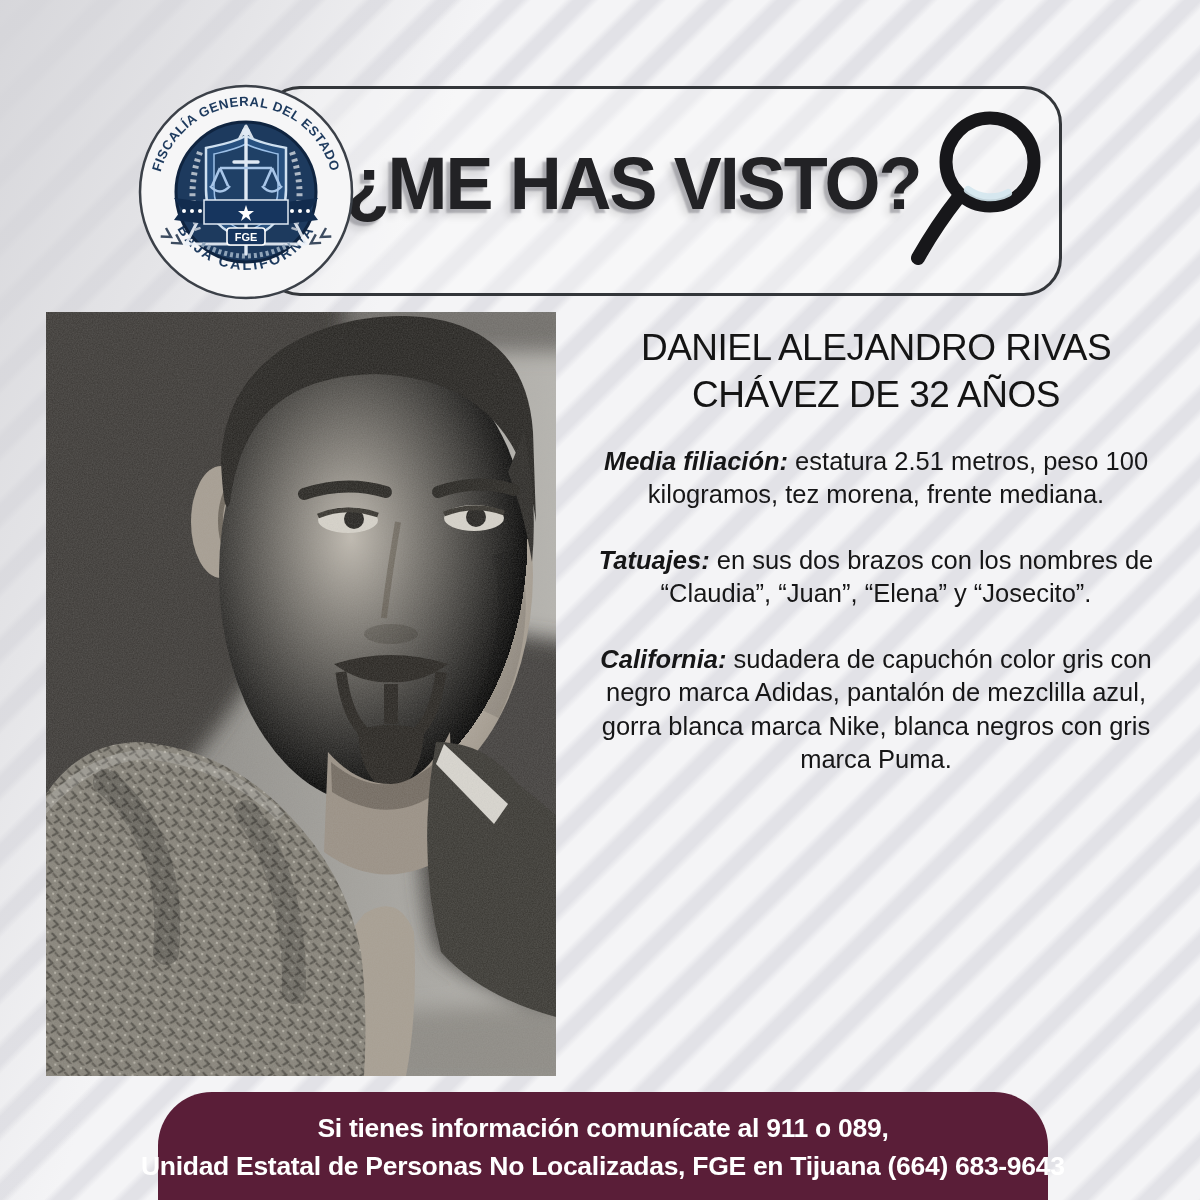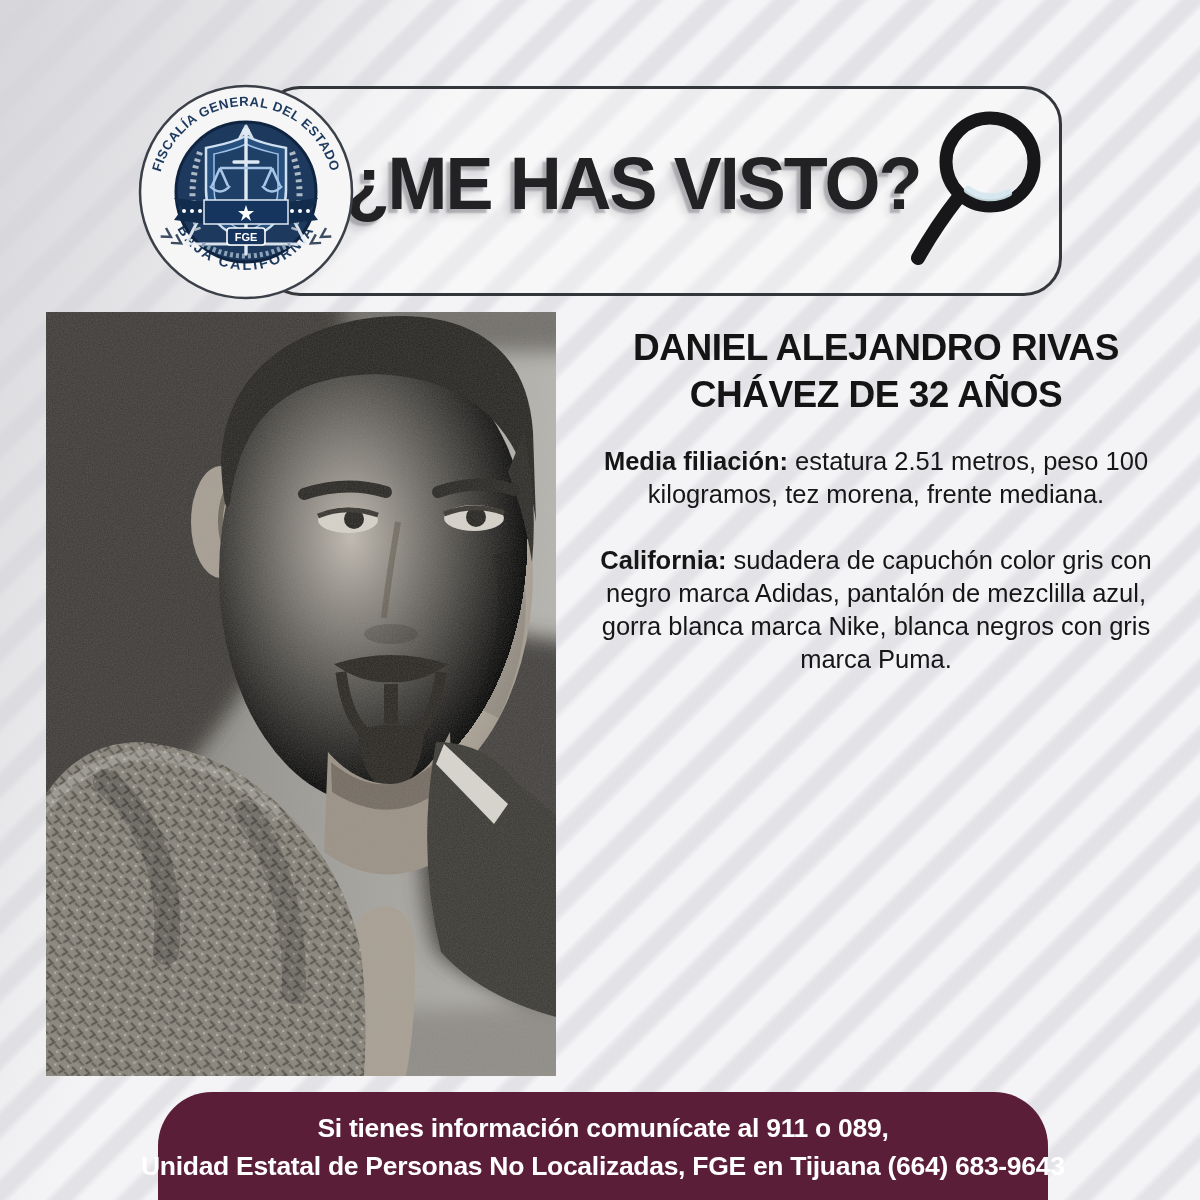--- a/index.html
+++ b/index.html
@@ -24,25 +24,25 @@
     text-shadow:-4px 4px 2px rgba(130,130,136,.55), -7px 7px 8px rgba(0,0,0,.12);
     white-space:nowrap;transform:scaleY(1.04);
   }
   .magnifier{position:absolute;left:888px;top:98px;width:175px;height:180px;}
   .logo{position:absolute;left:136px;top:82px;width:220px;height:220px;}
   
   .photo{position:absolute;left:46px;top:312px;width:510px;height:764px;background:#8d8b86;}
   
   .info{position:absolute;left:588px;top:324px;width:576px;text-align:center;color:#161617;}
   .person-name{
-    margin:0 0 26px 0;font-size:37px;line-height:1.28;font-weight:700;color:#141414;letter-spacing:-0.5px;
+    margin:0 0 26px 0;font-size:37px;line-height:1.28;font-weight:400;color:#141414;letter-spacing:-0.5px;
   }
   .detail{margin:0 0 33px 0;font-size:25.5px;line-height:1.3;font-weight:400;}
   .detail strong{font-weight:700;}
-  .detail strong:not(:empty){margin-right:7px;}
+  .detail strong:not(:empty){margin-right:7px;font-style:italic;}
   
   .footer{
     position:absolute;left:158px;top:1092px;width:890px;height:110px;
     background:#5a1e38;border-radius:54px 54px 0 0;
     display:flex;flex-direction:column;align-items:center;justify-content:center;gap:7px;
     color:#ffffff;
   }
   .footer .line{font-weight:700;font-size:26px;letter-spacing:-0.3px;transform:scaleX(1.02);white-space:nowrap;}
 </style>
 </head>
@@ -214,20 +214,23 @@
     <rect x="0" y="0" width="510" height="764" filter="url(#grain)" opacity="0.5"></rect>
   </svg>
 
   <div class="info">
     <h1 class="person-name">DANIEL ALEJANDRO RIVAS CHÁVEZ DE 32 AÑOS</h1>
 
     <p class="detail">
       <strong>Media filiación:</strong><span>estatura 2.51 metros, peso 100 kilogramos, tez morena, frente mediana.</span>
     </p>
     <p class="detail">
+      <strong>Tatuajes:</strong><span>en sus dos brazos con los nombres de “Claudia”, “Juan”, “Elena” y “Josecito”.</span>
+    </p>
+    <p class="detail">
       <strong>California:</strong><span>sudadera de capuchón color gris con negro marca Adidas, pantalón de mezclilla azul, gorra blanca marca Nike, blanca negros con gris marca Puma.</span>
     </p>
   </div>
 
   <div class="footer">
     <div class="line">Si tienes información comunícate al 911 o 089,</div>
     <div class="line">Unidad Estatal de Personas No Localizadas, FGE en Tijuana (664) 683-9643</div>
   </div>
 
 </div>

